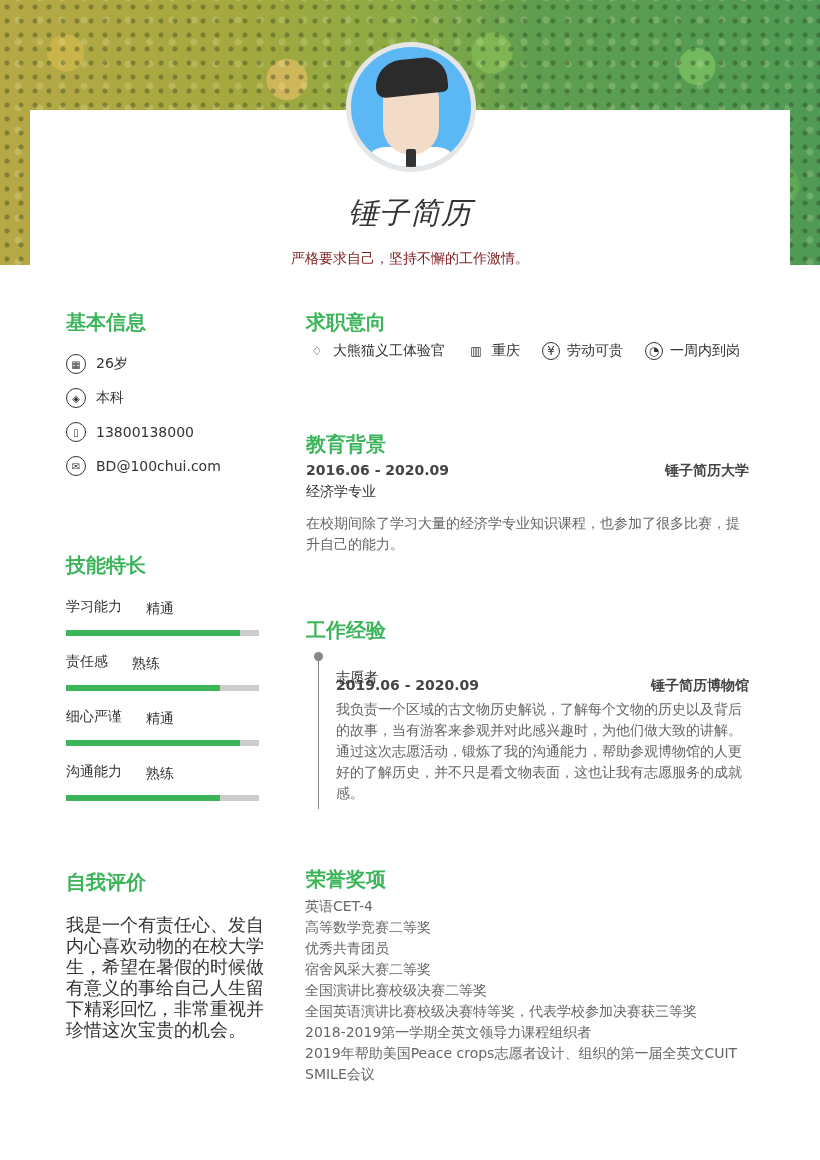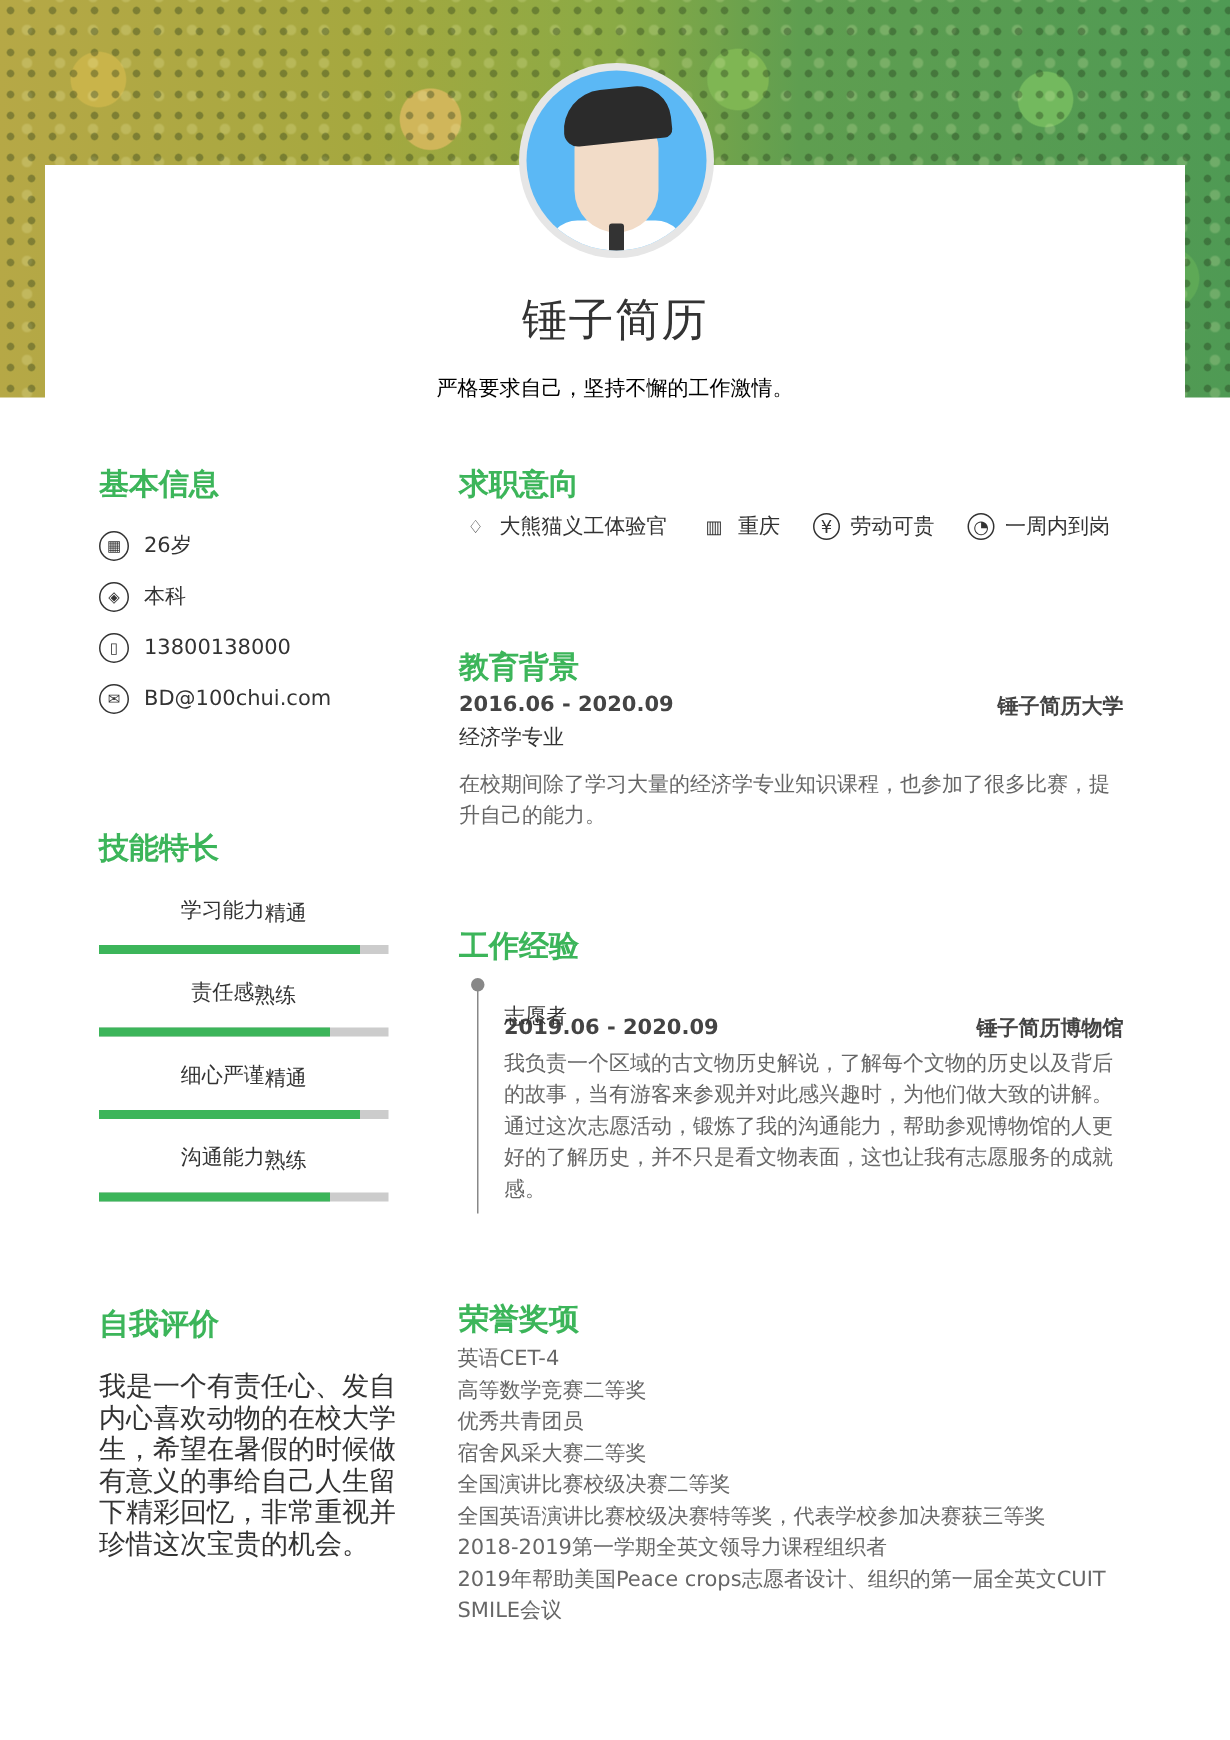--- a/index.html
+++ b/index.html
@@ -39,35 +39,35 @@
   }
   .avatar-inner {
     width: 120px; height: 120px; border-radius: 50%; background: #5bb8f5;
     position: relative; overflow: hidden;
   }
   .face { position: absolute; left: 32px; top: 30px; width: 56px; height: 78px; background: #f2dcc8; border-radius: 22px 22px 28px 28px; }
   .hair { position: absolute; left: 24px; top: 12px; width: 72px; height: 36px; background: #2b2b2b; border-radius: 40px 34px 8px 14px; transform: rotate(-6deg); }
   .shirt { position: absolute; left: 14px; top: 100px; width: 92px; height: 40px; background: #ffffff; border-radius: 20px 20px 0 0; }
   .tie { position: absolute; left: 55px; top: 102px; width: 10px; height: 22px; background: #333; border-radius: 2px; }
 
-  .name { position: absolute; left: 0; width: 820px; top: 193px; text-align: center; font-size: 30px; color: #333; letter-spacing: 1px; z-index: 2; }
-  .motto { position: absolute; left: 0; width: 820px; top: 250px; text-align: center; font-size: 14px; color: #000000; z-index: 2; }
+  .name { position: absolute; left: 0; width: 820px; top: 193px; text-align: center; font-size: 30px; color: #333; letter-spacing: 1px; z-index: 2; font-style: italic; }
+  .motto { position: absolute; left: 0; width: 820px; top: 250px; text-align: center; font-size: 14px; color: #7f1d1d; z-index: 2; }
 
   .section-title { position: absolute; font-size: 20px; font-weight: bold; color: #3cb55a; }
 
   .info-row { position: absolute; left: 66px; display: flex; align-items: center; font-size: 14px; color: #333; }
   .icon-circle { width: 20px; height: 20px; border: 1.5px solid #333; border-radius: 50%; display: inline-flex; align-items: center; justify-content: center; font-size: 10px; margin-right: 10px; color: #333; }
 
   .intent-row { position: absolute; left: 308px; top: 342px; display: flex; align-items: center; font-size: 14px; color: #333; }
   .intent-item { display: flex; align-items: center; margin-right: 22px; }
   .intent-icon { width: 18px; height: 18px; display: inline-flex; align-items: center; justify-content: center; margin-right: 7px; font-size: 12px; }
   .intent-icon.round { border: 1.5px solid #333; border-radius: 50%; }
 
   .skill { position: absolute; left: 66px; width: 193px; }
-  .skill-head { display: flex; justify-content: center; font-size: 14px; color: #333; }
+  .skill-head { display: flex; justify-content: flex-start; font-size: 14px; color: #333; gap: 24px; }
   .skill-head .lvl { margin-top: 2px; }
   .skill-bar { margin-top: 12px; height: 6px; background: #cccccc; position: relative; }
   .skill-fill { position: absolute; left: 0; top: 0; height: 6px; background: #3cb55a; }
 
   .edu-line { position: absolute; left: 306px; width: 443px; display: flex; justify-content: space-between; font-size: 14px; font-weight: bold; color: #444; }
   .plain { position: absolute; font-size: 14px; color: #333; }
   .desc { position: absolute; font-size: 14px; color: #666; line-height: 21px; }
 
   .timeline-line { position: absolute; left: 318px; top: 657px; width: 1px; height: 152px; background: #888; }
   .timeline-dot { position: absolute; left: 314px; top: 652px; width: 9px; height: 9px; background: #888; border-radius: 50%; }

